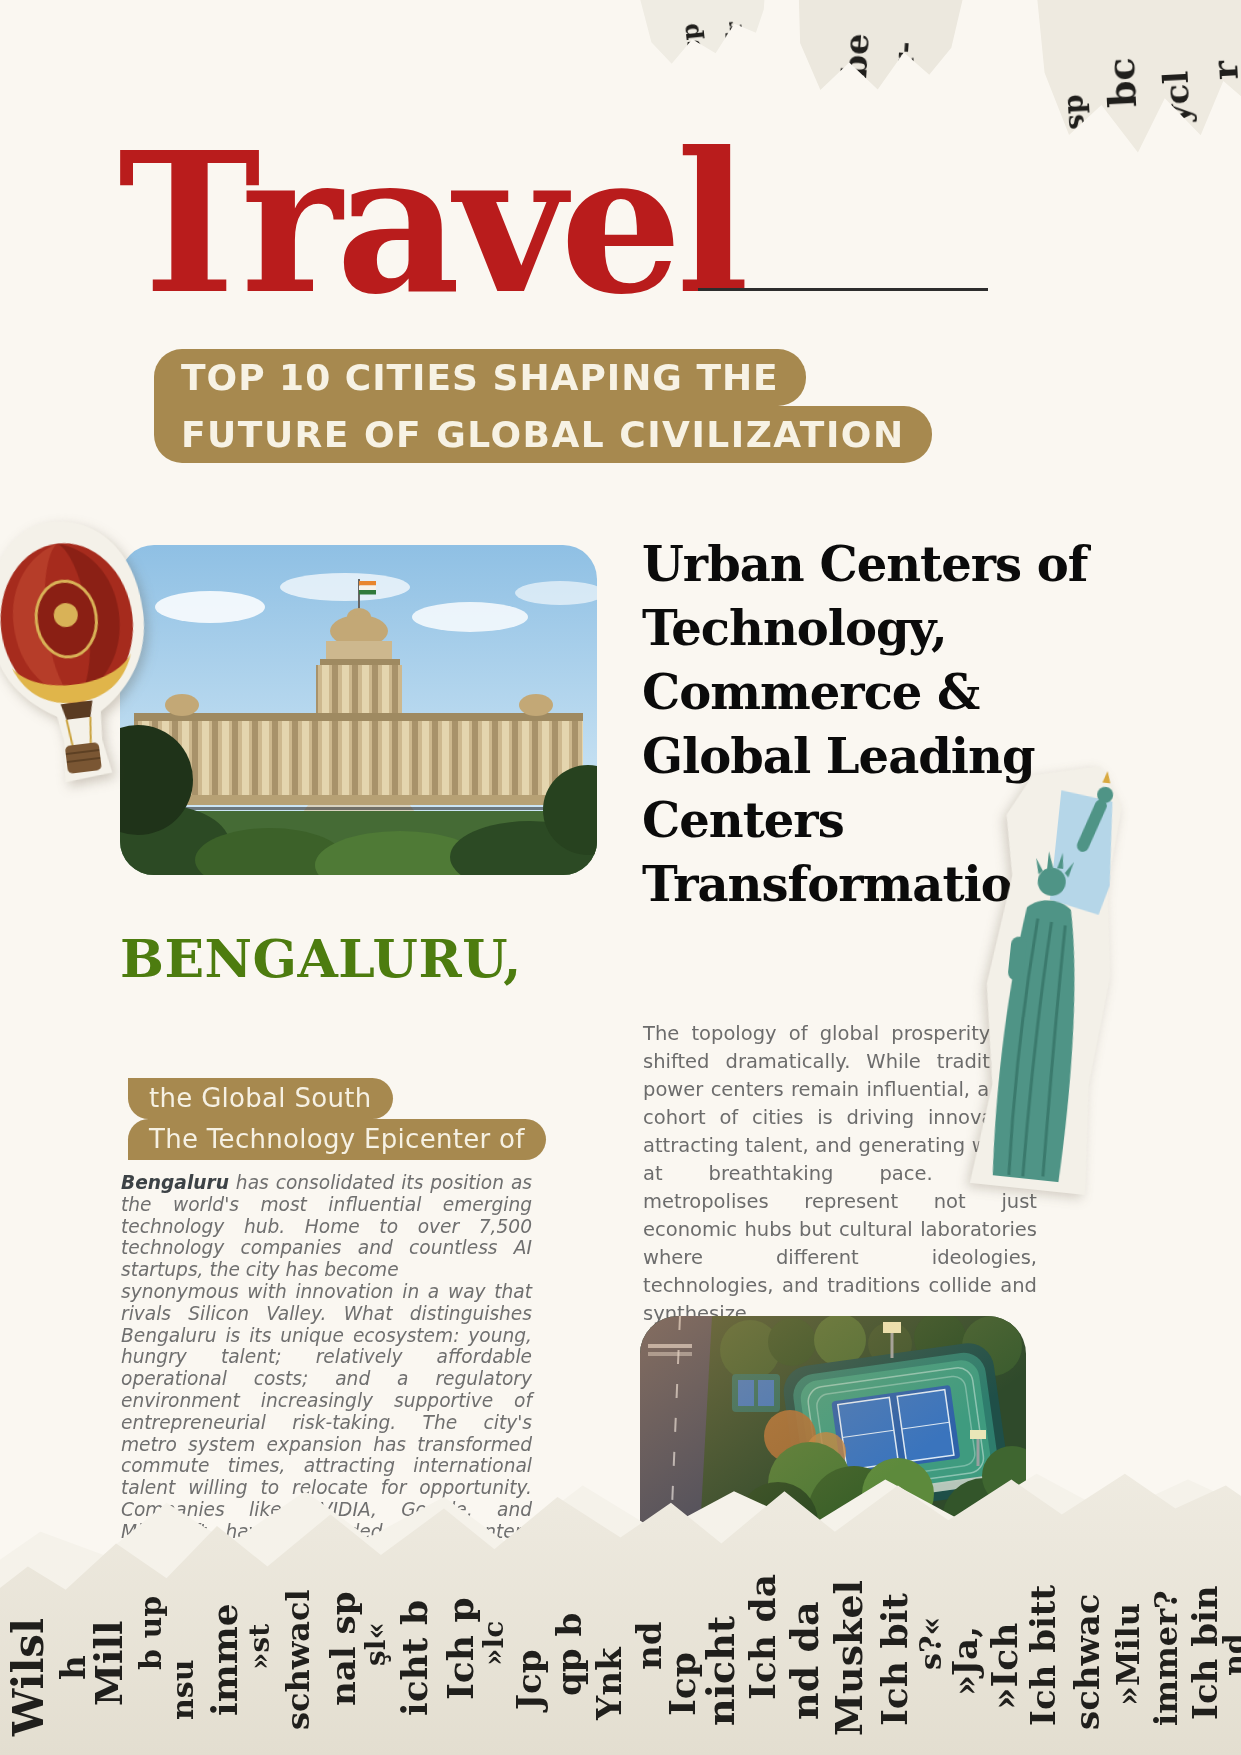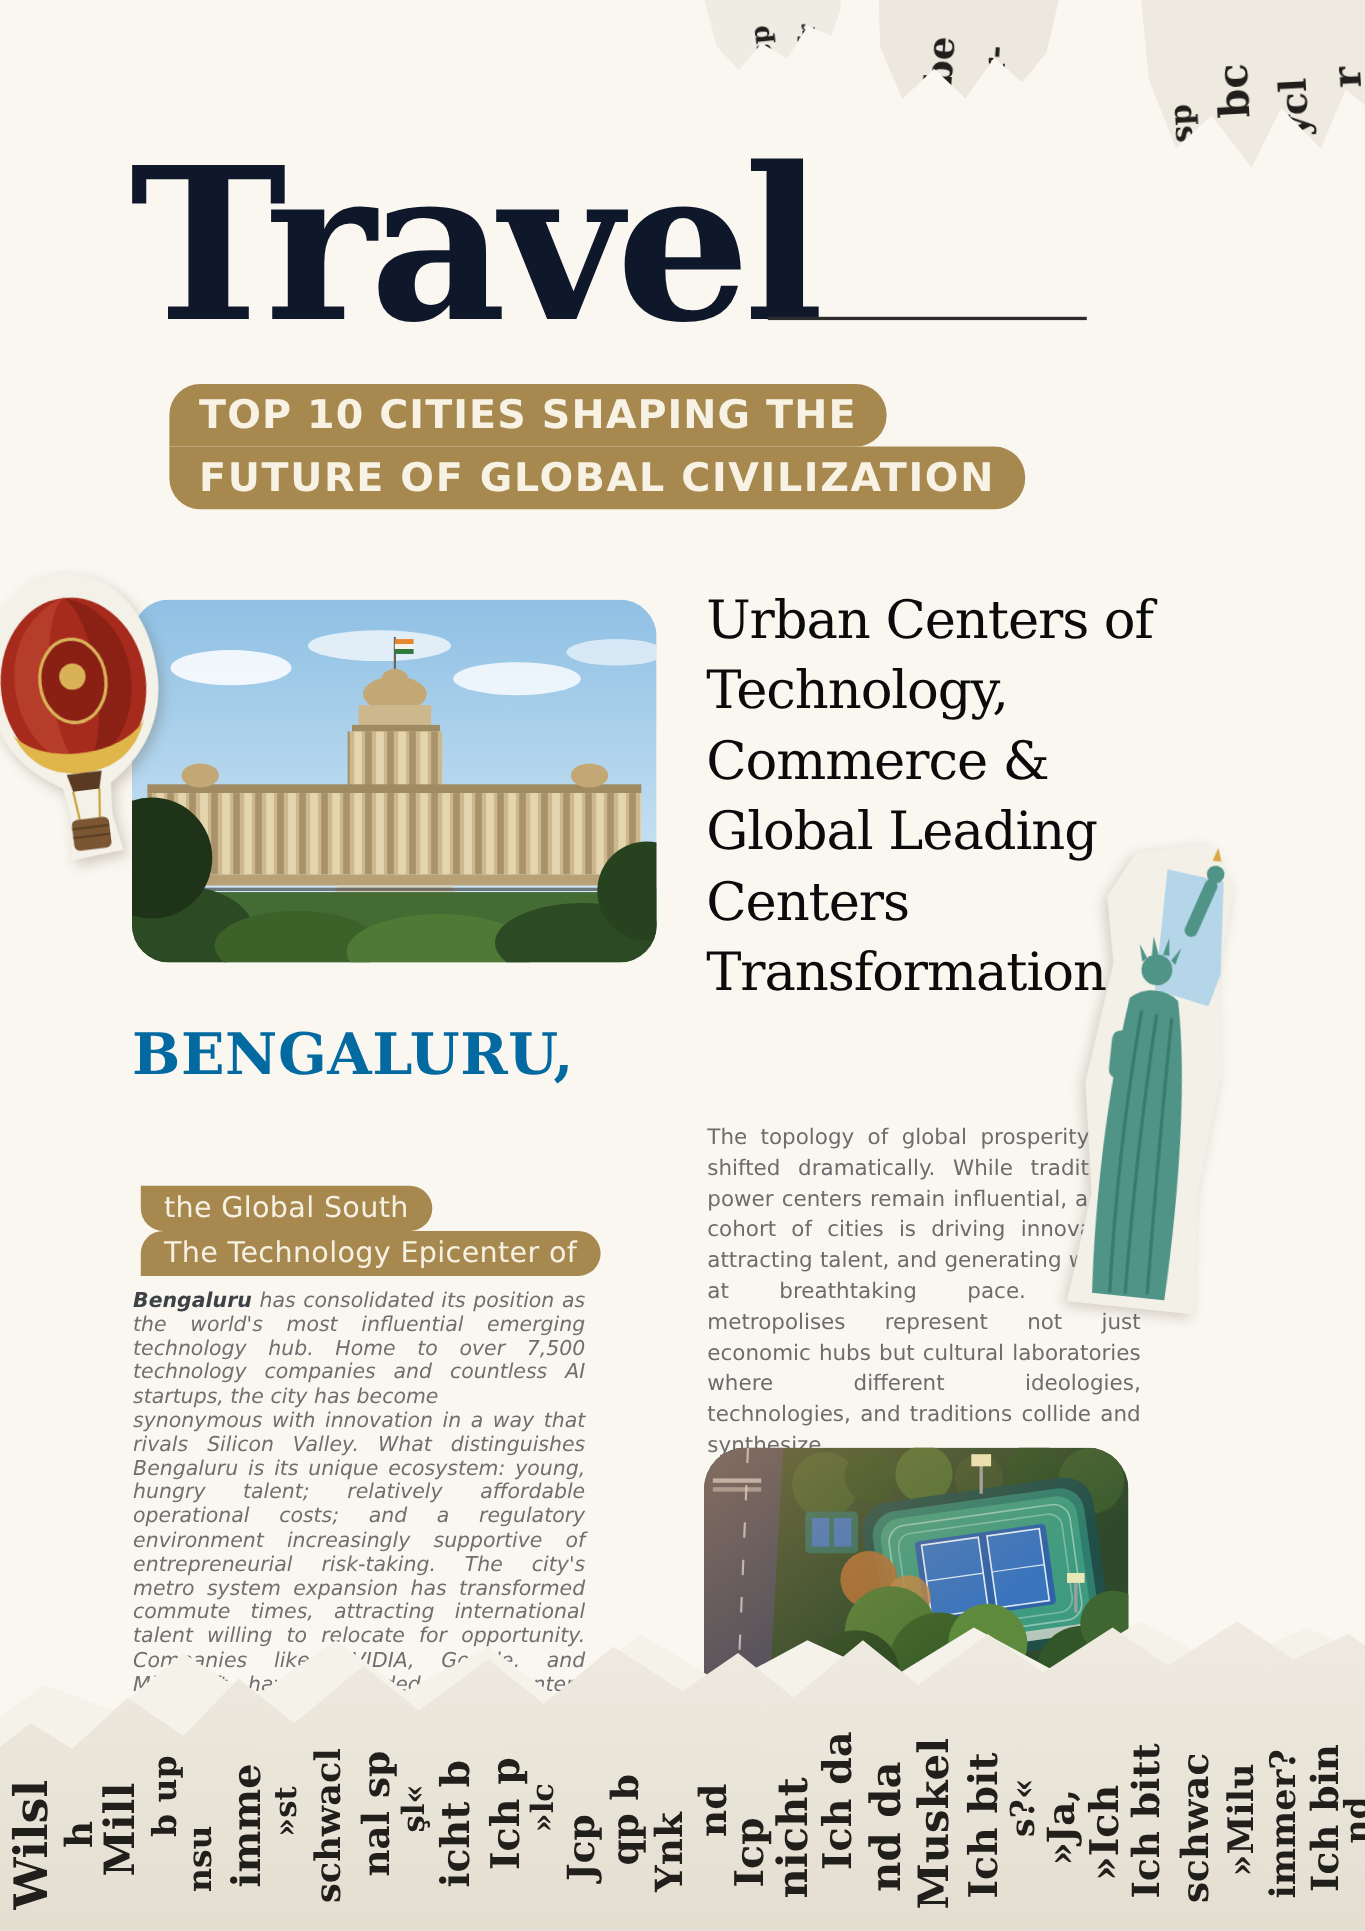--- a/index.html
+++ b/index.html
@@ -1,48 +1,48 @@
 <!DOCTYPE html>
 <html><head>
 <meta charset="utf-8">
 <style>
   html,body{margin:0;padding:0;background:#d8d4cb;}
   .page{position:relative;width:1241px;height:1755px;margin:0 auto;background:#faf7f1;overflow:hidden;font-family:"DejaVu Sans",sans-serif;}
 
   
-  .masthead{position:absolute;left:118px;top:138px;font-family:"DejaVu Serif",serif;font-weight:700;font-size:192px;line-height:.9;color:#0f172a;letter-spacing:-6px;}
+  .masthead{position:absolute;left:118px;top:138px;font-family:"DejaVu Serif",serif;font-weight:700;font-size:192px;line-height:.9;color:#b91c1c;letter-spacing:-6px;}
   .masthead-rule{position:absolute;left:698px;top:288px;width:290px;height:3px;background:#2d2d2d;}
 
   
   .kicker{position:absolute;left:140px;top:349px;padding-left:14px;}
   .kicker-line{background:#a7894f;color:#f7f2e4;font-weight:700;font-size:36px;line-height:57px;padding:0 27px;white-space:nowrap;width:-moz-fit-content;width:fit-content;letter-spacing:1px;}
   .kicker-line.l1{border-radius:28px 28px 28px 0;}
   .kicker-line.l2{border-radius:0 28px 28px 28px;letter-spacing:1.5px;}
 
   
   .left-photo{position:absolute;left:120px;top:545px;width:477px;height:330px;border-radius:34px;overflow:hidden;}
   
   .right-photo{position:absolute;left:640px;top:1316px;width:386px;height:287px;border-radius:38px;overflow:hidden;}
 
   
-  .city-heading{position:absolute;left:120px;top:928px;font-family:"DejaVu Serif",serif;font-weight:700;font-size:52px;line-height:62px;color:#0369a1;letter-spacing:0.5px;}
+  .city-heading{position:absolute;left:120px;top:928px;font-family:"DejaVu Serif",serif;font-weight:700;font-size:52px;line-height:62px;color:#4d7c0f;letter-spacing:0.5px;}
 
   
   .tech-badge{position:absolute;left:128px;top:1078px;}
   .tech-line{background:#a7894f;color:#f6f1e3;font-size:26px;line-height:41px;padding:0 21px;white-space:nowrap;width:-moz-fit-content;width:fit-content;letter-spacing:.3px;}
   .tech-line.l1{border-radius:22px 22px 22px 0;}
   .tech-line.l2{border-radius:0 22px 22px 22px;}
 
   
   .left-body{position:absolute;left:121px;top:1172px;width:411px;margin:0;font-size:18.6px;line-height:21.8px;color:#6f6f6f;text-align:justify;font-style:italic;}
   .lead-word{font-weight:700;color:#3c4246;}
   .right-body{position:absolute;left:643px;top:1020px;width:394px;margin:0;font-size:19.5px;line-height:28px;color:#6c6c6c;text-align:justify;}
 
   
-  .right-heading{position:absolute;left:642px;top:532px;font-family:"DejaVu Serif",serif;font-weight:400;font-size:48px;line-height:64px;color:#0b0b0b;letter-spacing:-1px;}
+  .right-heading{position:absolute;left:642px;top:532px;font-family:"DejaVu Serif",serif;font-weight:700;font-size:48px;line-height:64px;color:#0b0b0b;letter-spacing:-1px;}
   .right-heading div{white-space:nowrap;}
 
   
   .balloon-cutout{position:absolute;left:-12px;top:518px;width:178px;height:278px;transform:rotate(-7deg);filter:drop-shadow(3px 5px 6px rgba(70,55,30,.25));}
   .statue-cutout{position:absolute;left:982px;top:760px;width:134px;height:430px;transform:rotate(6deg);filter:drop-shadow(-3px 4px 6px rgba(70,55,30,.22));}
 
   
   .top-scrap{position:absolute;filter:drop-shadow(0 4px 5px rgba(60,50,30,.2));}
   .ts0{clip-path:polygon(0 0,100% 0,96% 40%,88% 70%,72% 55%,55% 92%,38% 70%,20% 100%,6% 68%);}
   .ts1{clip-path:polygon(0 0,100% 0,94% 55%,82% 80%,66% 62%,52% 96%,34% 74%,18% 100%,4% 60%);}

